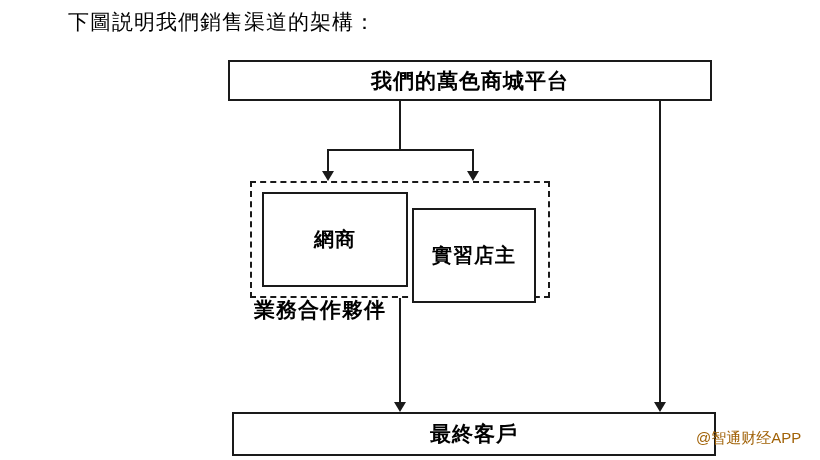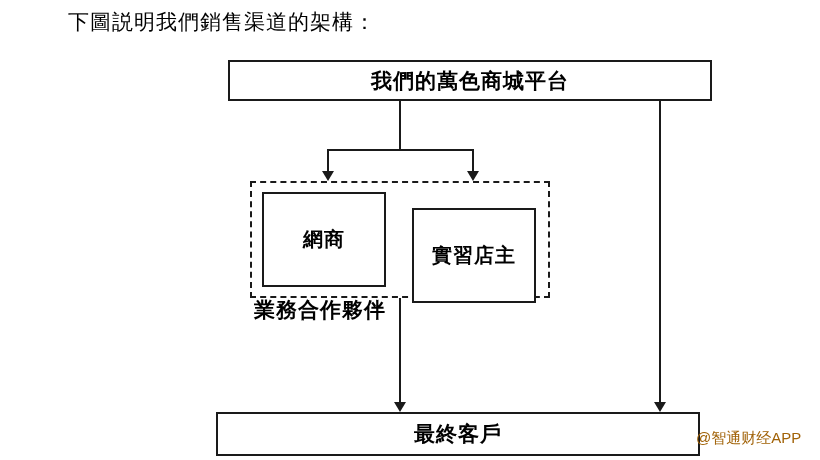--- a/index.html
+++ b/index.html
@@ -35,29 +35,29 @@
     box-sizing: border-box;
   }
   .node-box .label {
     font-weight: bold;
     font-size: 21px;
     letter-spacing: 1px;
     white-space: nowrap;
   }
 
   .box-platform { left: 228px; top: 60px;  width: 484px; height: 41px; }
-  .box-customer { left: 216px; top: 412px; width: 484px; height: 44px; }
+  .box-customer { left: 232px; top: 412px; width: 484px; height: 44px; }
 
   .dashed-group {
     left: 250px; top: 181px; width: 300px; height: 117px;
     border: 2px dashed #1a1a1a;
     box-sizing: border-box;
     background: #ffffff;
   }
-  .box-partner-left  { left: 262px; top: 192px; width: 124px; height: 95px; }
+  .box-partner-left  { left: 262px; top: 192px; width: 146px; height: 95px; }
   .box-partner-right { left: 412px; top: 208px; width: 124px; height: 95px; }
   .box-partner-left .label, .box-partner-right .label { font-size: 20px; }
 
   .group-label {
     left: 254px; top: 296px;
     font-size: 21px;
     font-weight: bold;
     letter-spacing: 1px;
     white-space: nowrap;
   }

